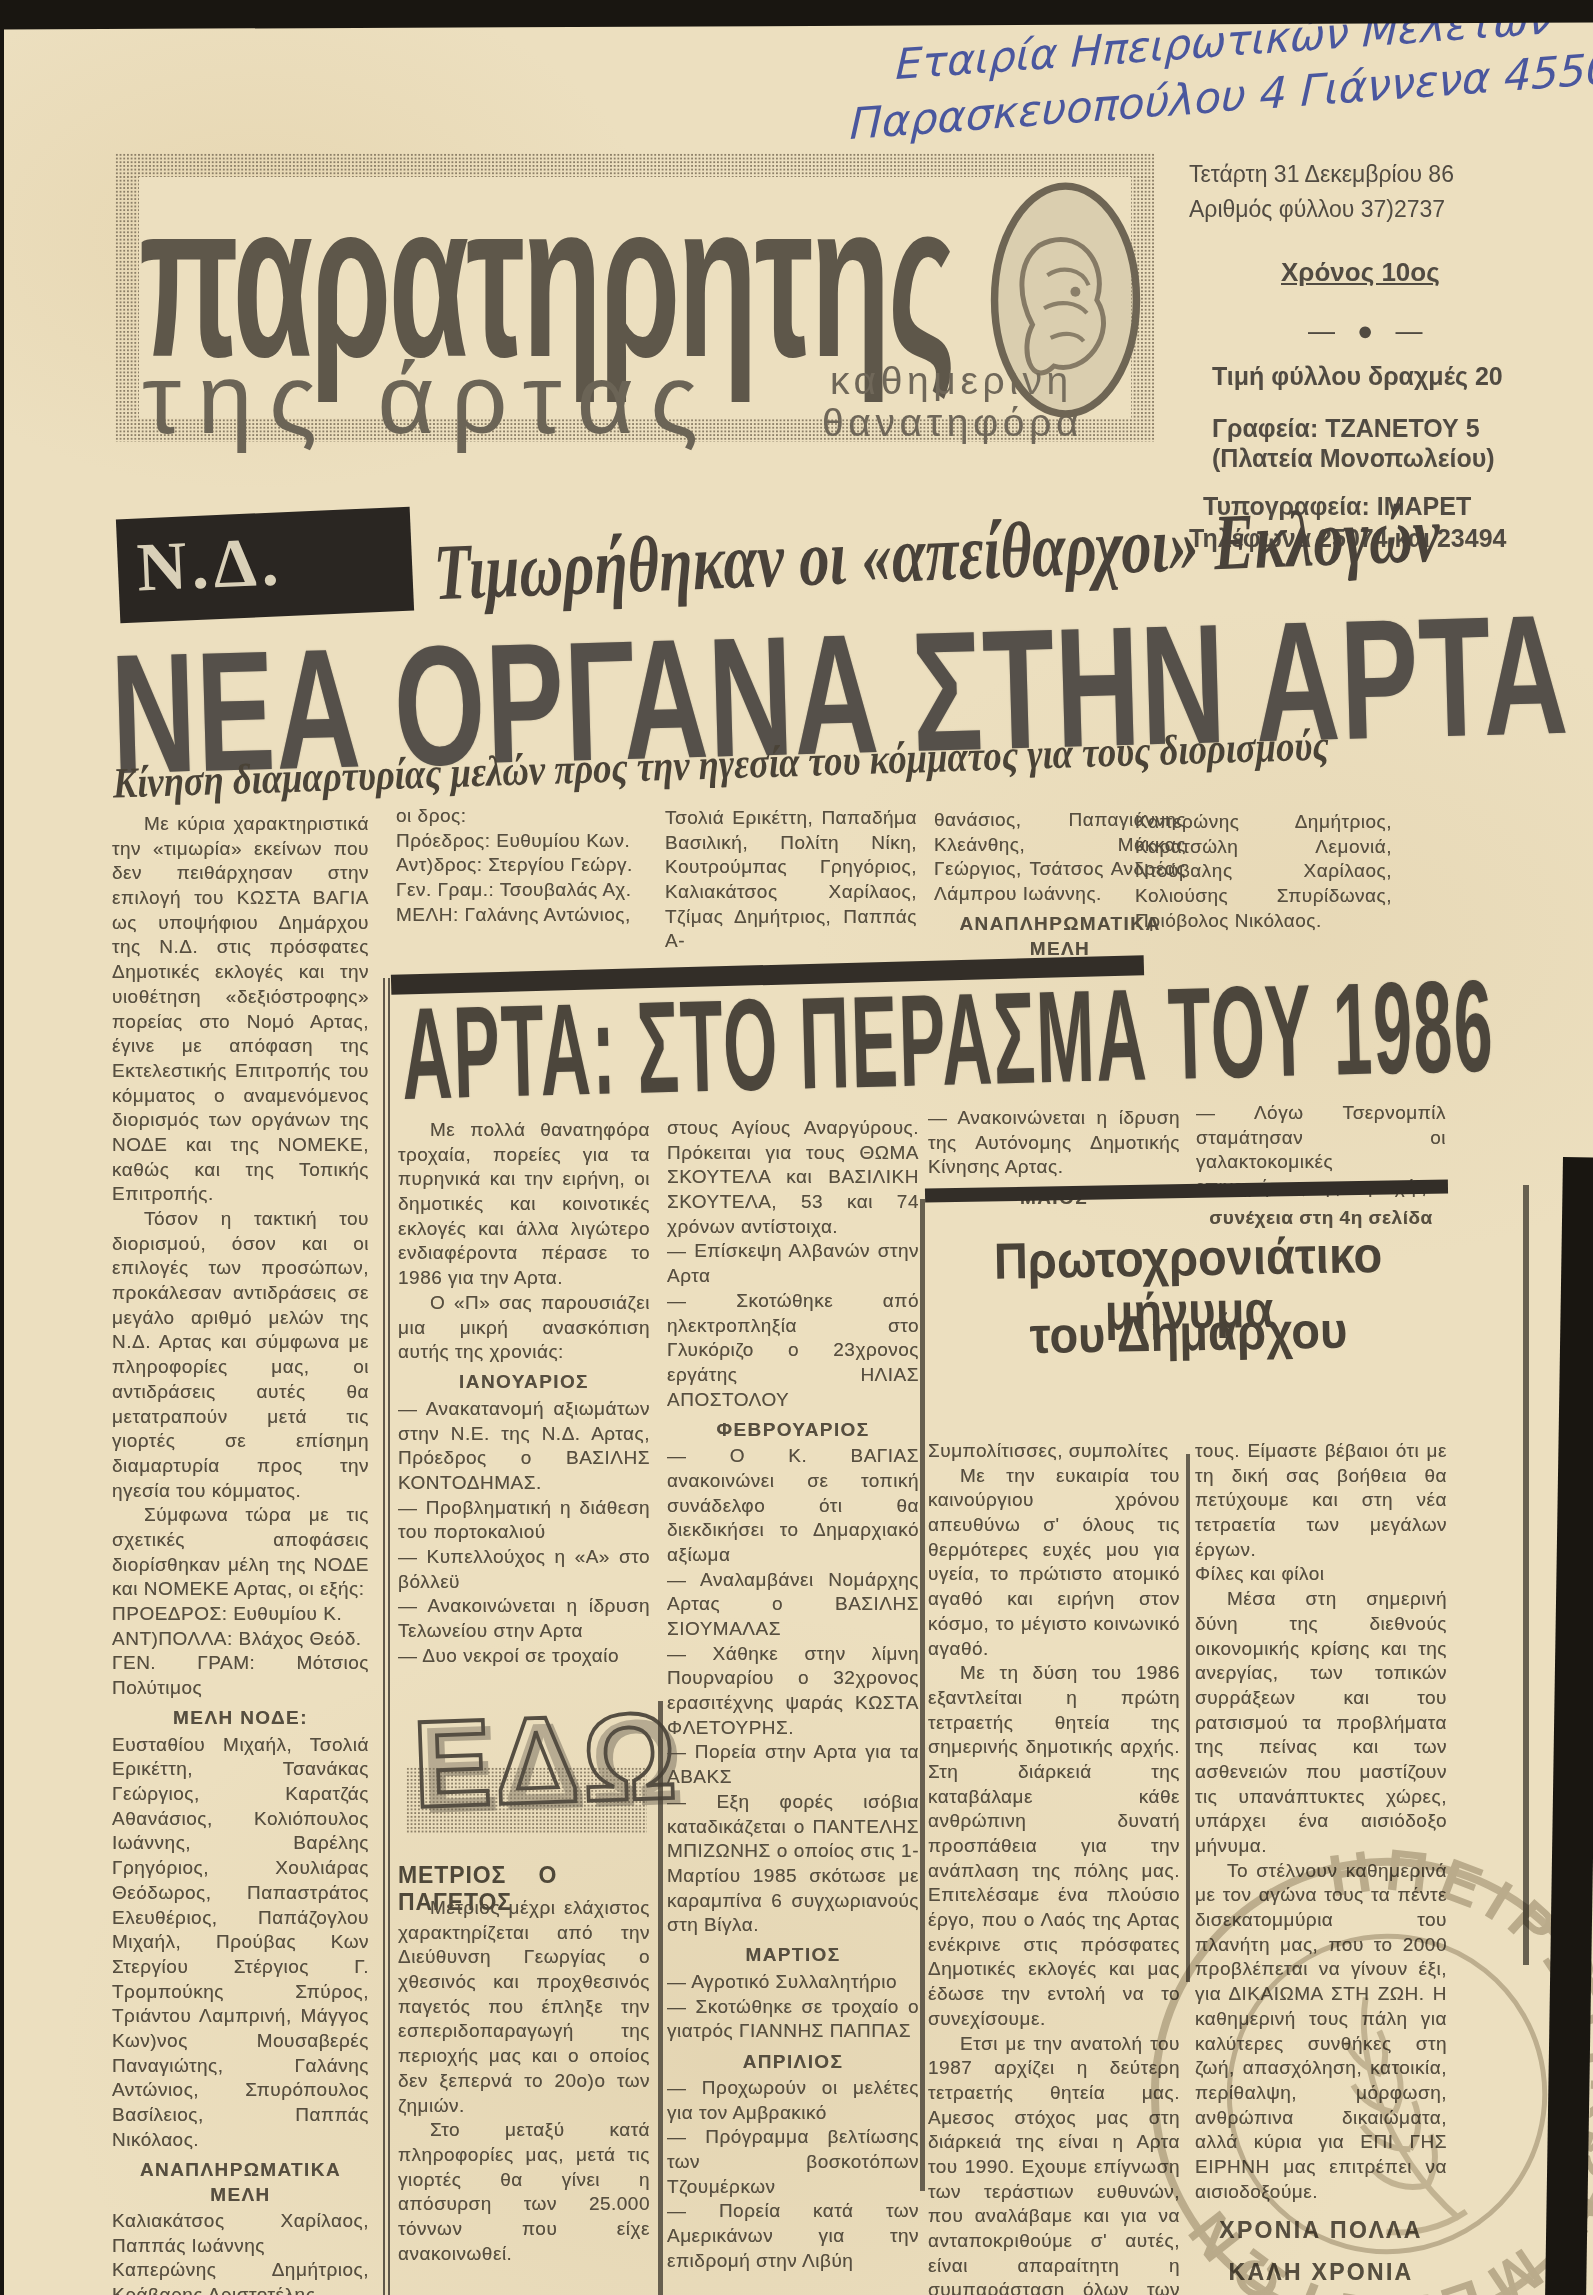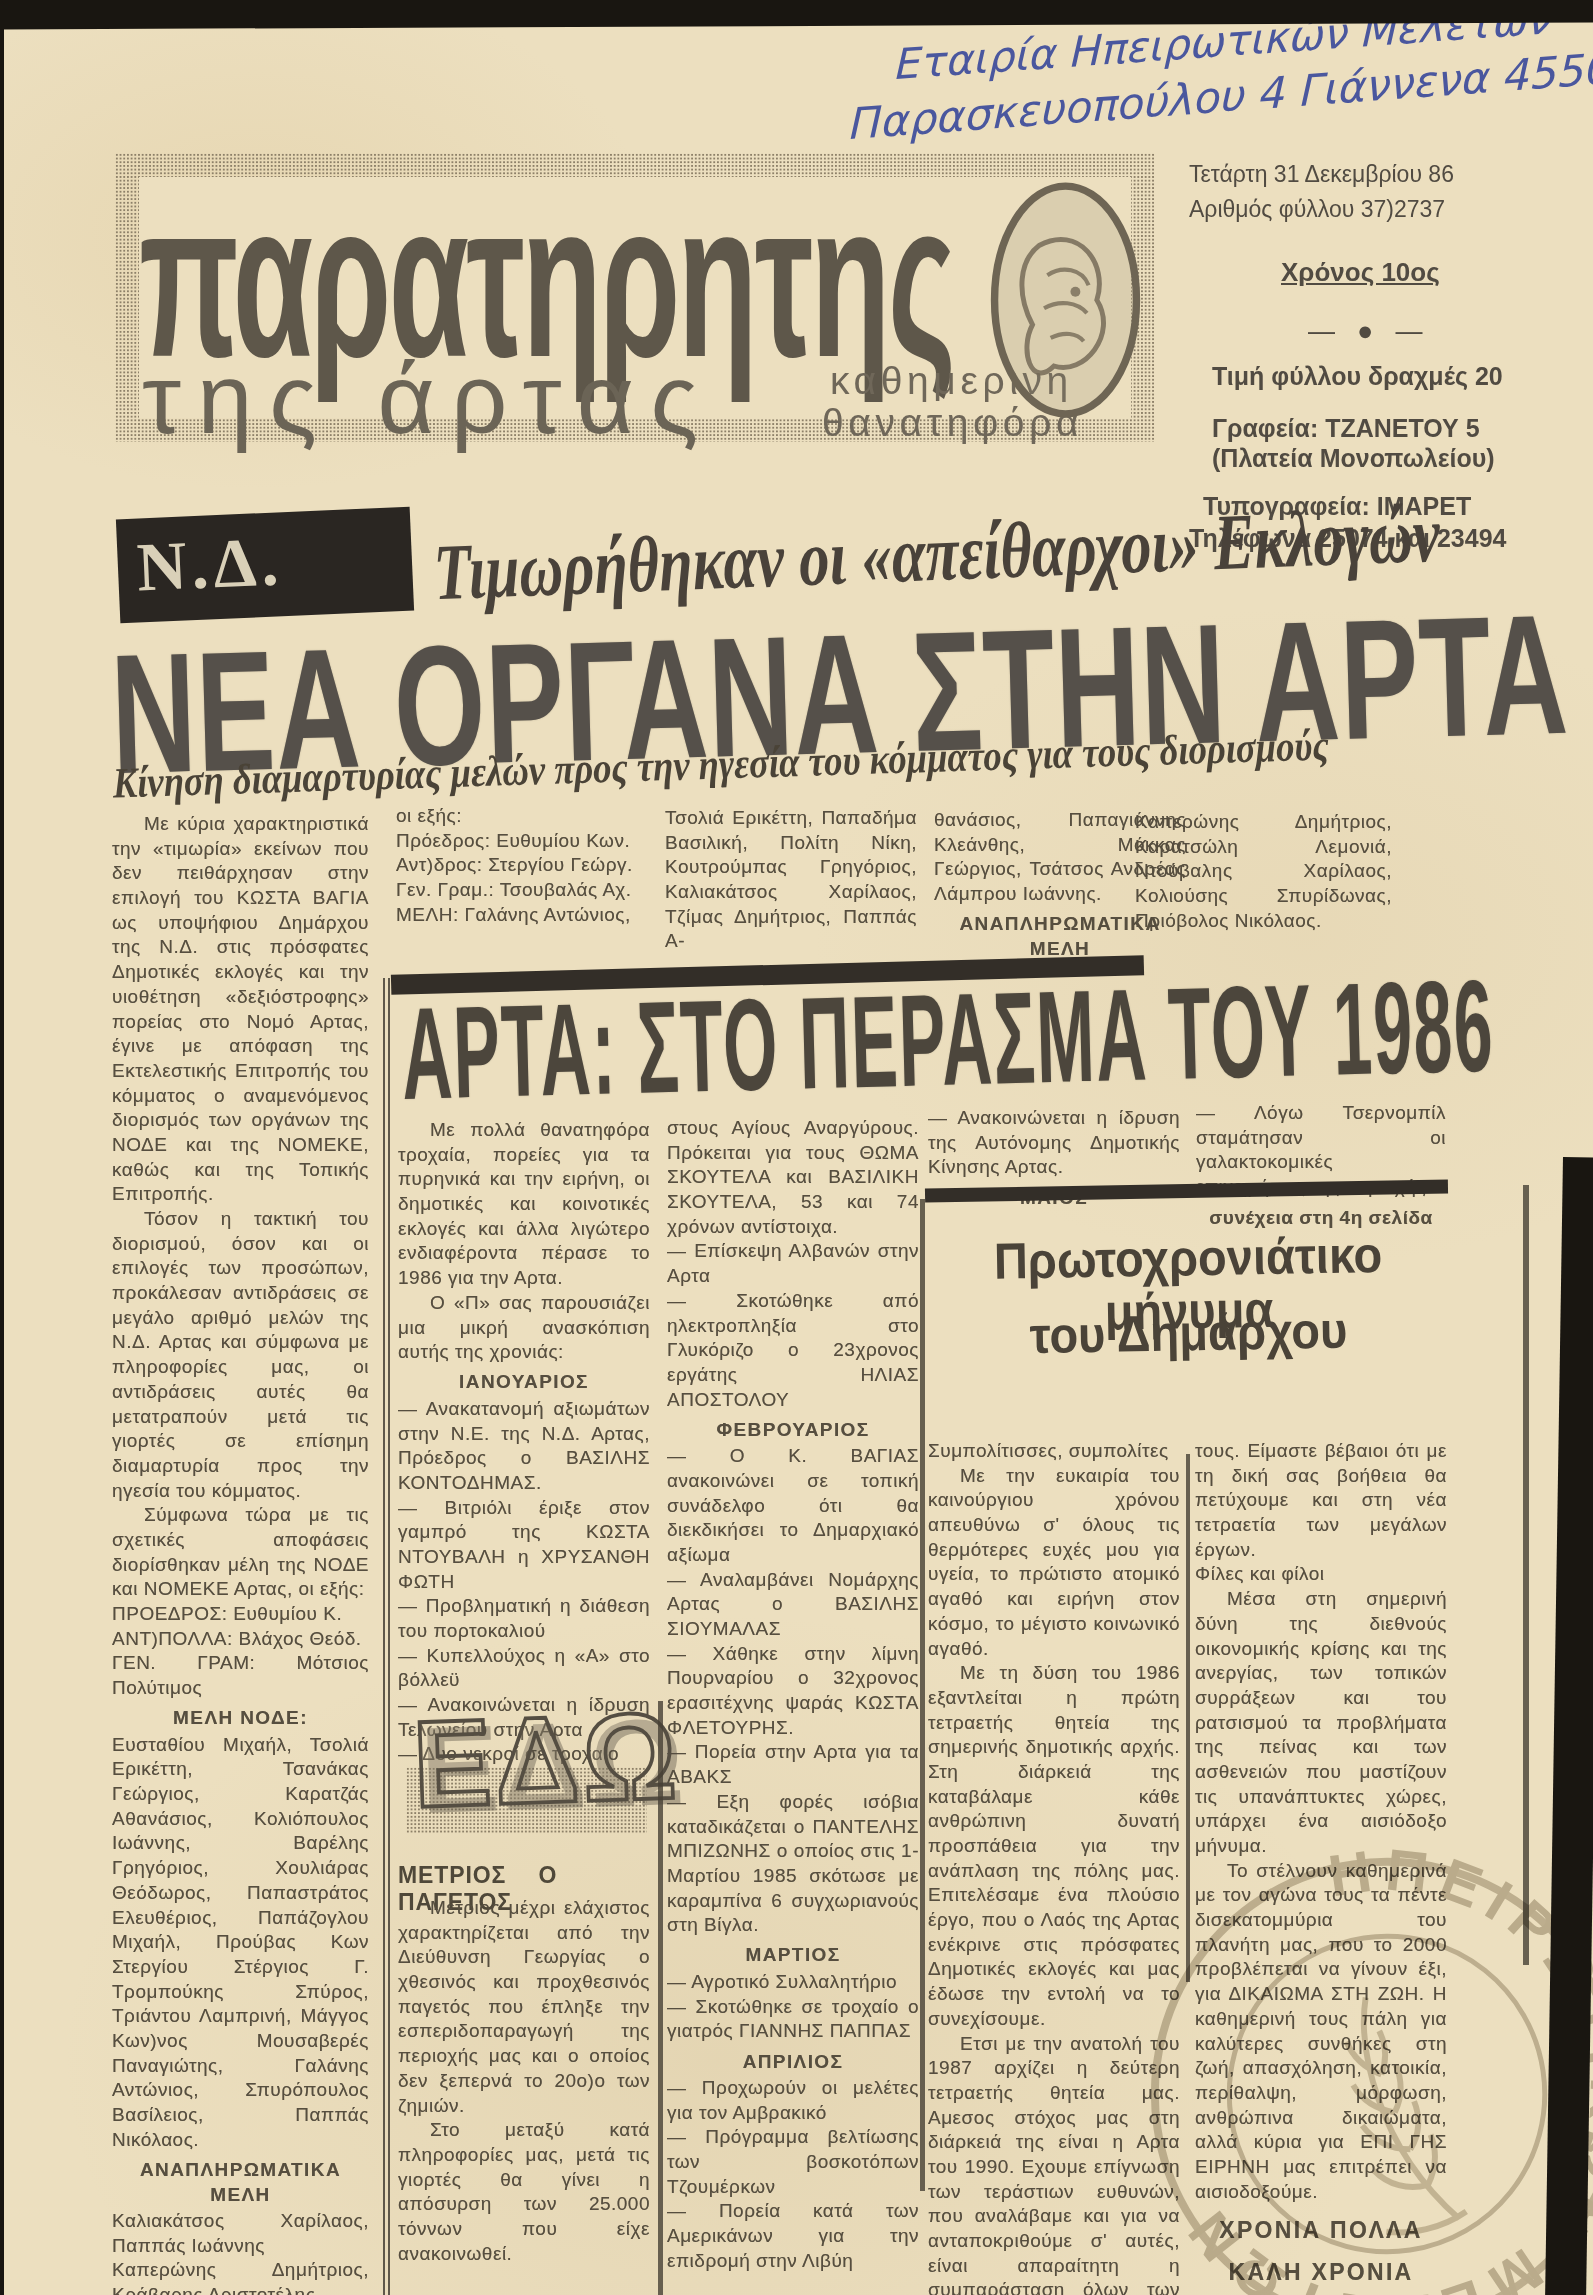--- a/index.html
+++ b/index.html
@@ -114,21 +114,21 @@
         <p class="p-b">ΠΡΟΕΔΡΟΣ: Ευθυμίου Κ.</p>
         <p class="p-b">ΑΝΤ)ΠΟΛΛΑ: Βλάχος Θεόδ.</p>
         <p class="p-b">ΓΕΝ. ΓΡΑΜ: Μότσιος Πολύτιμος</p>
         <p class="p-h">ΜΕΛΗ ΝΟΔΕ:</p>
         <p class="p-b">Ευσταθίου Μιχαήλ, Τσολιά Ερικέττη, Τσανάκας Γεώργιος, Καρατζάς Αθανάσιος, Κολιόπουλος Ιωάννης, Βαρέλης Γρηγόριος, Χουλιάρας Θεόδωρος, Παπαστράτος Ελευθέριος, Παπάζογλου Μιχαήλ, Προύβας Κων Στεργίου Στέργιος Γ. Τρομπούκης Σπύρος, Τριάντου Λαμπρινή, Μάγγος Κων)νος Μουσαβερές Παναγιώτης, Γαλάνης Αντώνιος, Σπυρόπουλος Βασίλειος, Παππάς Νικόλαος.</p>
         <p class="p-h">ΑΝΑΠΛΗΡΩΜΑΤΙΚΑ ΜΕΛΗ</p>
         <p class="p-b">Καλιακάτσος Χαρίλαος, Παππάς Ιωάννης</p>
         <p class="p-b">Καπερώνης Δημήτριος, Κράβαρης Αριστοτέλης</p>
       </div>
     <div class="abs col" style="left:396px;top:804px;width:252px;">
-        <p class="p-b">οι εξής:</p>
+        <p class="p-b">οι δρος:</p>
         <p class="p-b">Πρόεδρος: Ευθυμίου Κων.</p>
         <p class="p-b">Αντ)δρος: Στεργίου Γεώργ.</p>
         <p class="p-b">Γεν. Γραμ.: Τσουβαλάς Αχ.</p>
         <p class="p-b">ΜΕΛΗ: Γαλάνης Αντώνιος,</p>
       </div>
     <div class="abs col" style="left:665px;top:806px;width:252px;">
         <p class="p-b">Τσολιά Ερικέττη, Παπαδήμα Βασιλική, Πολίτη Νίκη, Κουτρούμπας Γρηγόριος, Καλιακάτσος Χαρίλαος, Τζίμας Δημήτριος, Παππάς Α-</p>
       </div>
     <div class="abs col" style="left:934px;top:808px;width:252px;">
         <p class="p-b">θανάσιος, Παπαγιάννης Κλεάνθης, Μόκκας Γεώργιος, Τσάτσος Ανδρέας Λάμπρου Ιωάννης.</p>
@@ -139,21 +139,20 @@
       </div>
 
     <div class="abs bar" style="left:391px;top:965px;width:753px;height:20px;transform:rotate(-1.5deg);"></div>
     <div class="abs" id="rev-head" style="left:400px;top:988px;font-size:87px;">ΑΡΤΑ: ΣΤΟ ΠΕΡΑΣΜΑ ΤΟΥ 1986</div>
 
     <div class="abs col" style="left:398px;top:1118px;width:252px;">
         <p class="p-bi">Με πολλά θανατηφόρα τροχαία, πορείες για τα πυρηνικά και την ειρήνη, οι δημοτικές και κοινοτικές εκλογές και άλλα λιγώτερο ενδιαφέροντα πέρασε το 1986 για την Αρτα.</p>
         <p class="p-bi">Ο «Π» σας παρουσιάζει μια μικρή ανασκόπιση αυτής της χρονιάς:</p>
         <p class="p-h">ΙΑΝΟΥΑΡΙΟΣ</p>
         <p class="p-b">— Ανακατανομή αξιωμάτων στην Ν.Ε. της Ν.Δ. Αρτας, Πρόεδρος ο ΒΑΣΙΛΗΣ ΚΟΝΤΟΔΗΜΑΣ.</p>
-        <p class="p-b">— Βιτριόλι έριξε στον γαμπρό της ΚΩΣΤΑ ΝΤΟΥΒΑΛΗ η ΧΡΥΣΑΝΘΗ ΦΩΤΗ</p>
         <p class="p-b">— Προβληματική η διάθεση του πορτοκαλιού</p>
         <p class="p-b">— Κυπελλούχος η «Α» στο βόλλεϋ</p>
         <p class="p-b">— Ανακοινώνεται η ίδρυση Τελωνείου στην Αρτα</p>
         <p class="p-b">— Δυο νεκροί σε τροχαίο</p>
       </div>
     <div class="abs col" style="left:667px;top:1116px;width:252px;">
         <p class="p-b">στους Αγίους Αναργύρους. Πρόκειται για τους ΘΩΜΑ ΣΚΟΥΤΕΛΑ και ΒΑΣΙΛΙΚΗ ΣΚΟΥΤΕΛΑ, 53 και 74 χρόνων αντίστοιχα.</p>
         <p class="p-b">— Επίσκεψη Αλβανών στην Αρτα</p>
         <p class="p-b">— Σκοτώθηκε από ηλεκτροπληξία στο Γλυκόριζο ο 23χρονος εργάτης ΗΛΙΑΣ ΑΠΟΣΤΟΛΟΥ</p>
         <p class="p-h">ΦΕΒΡΟΥΑΡΙΟΣ</p>

